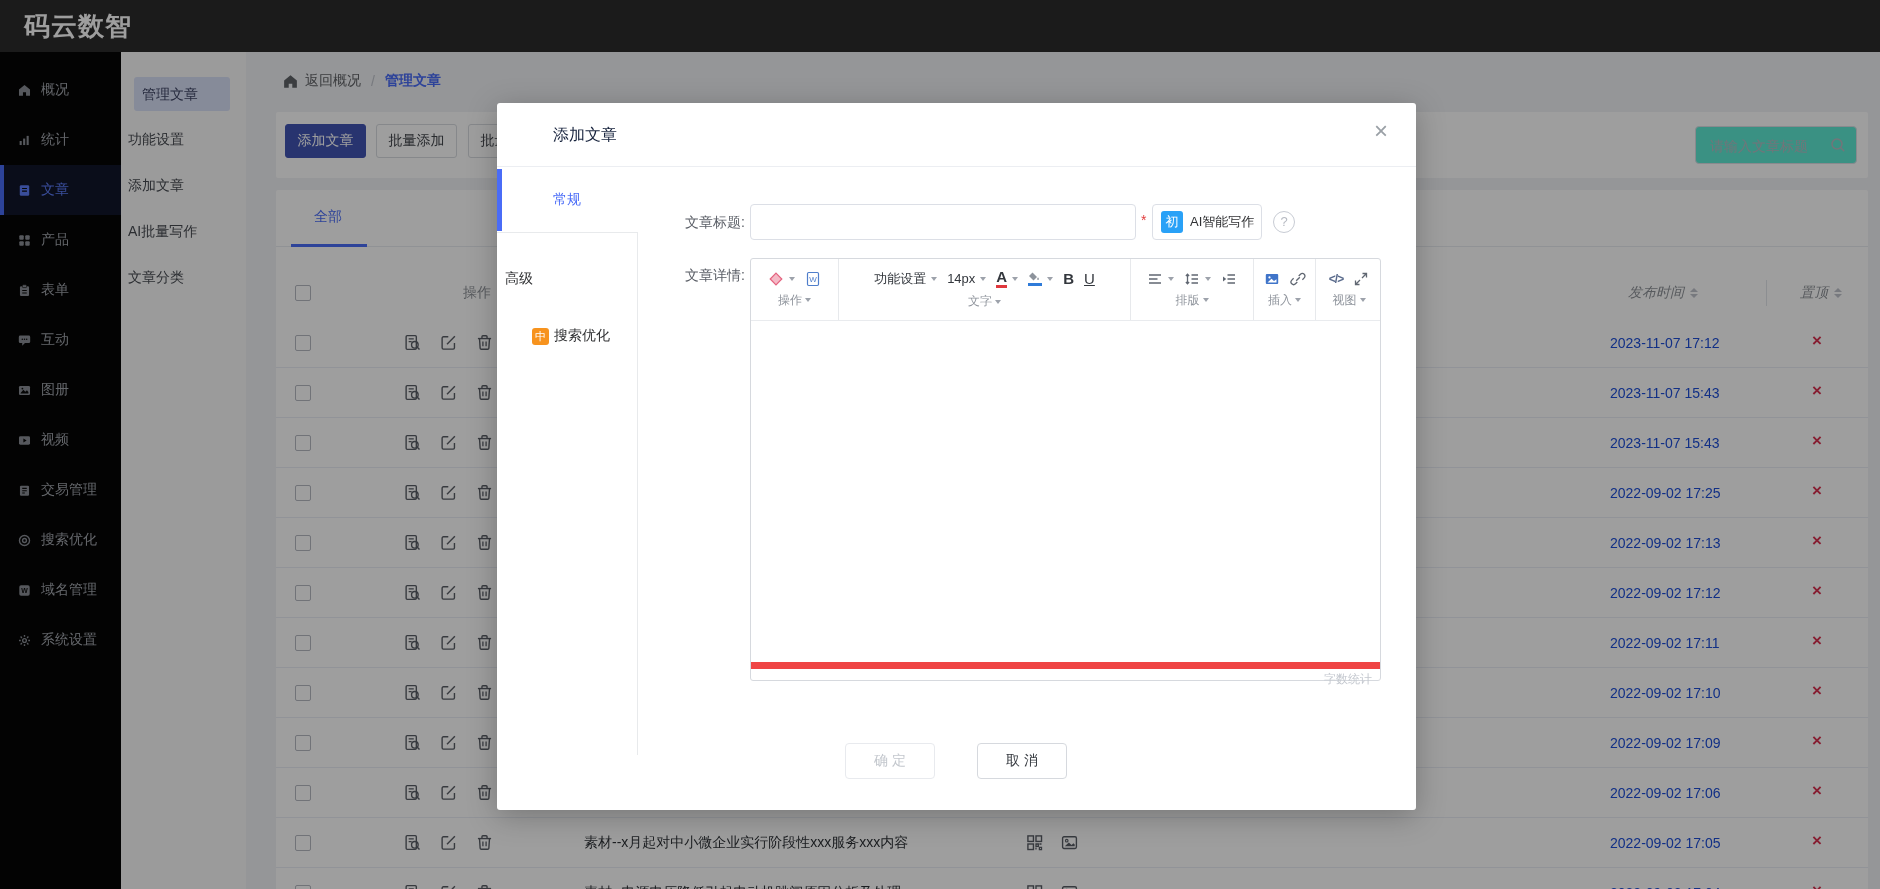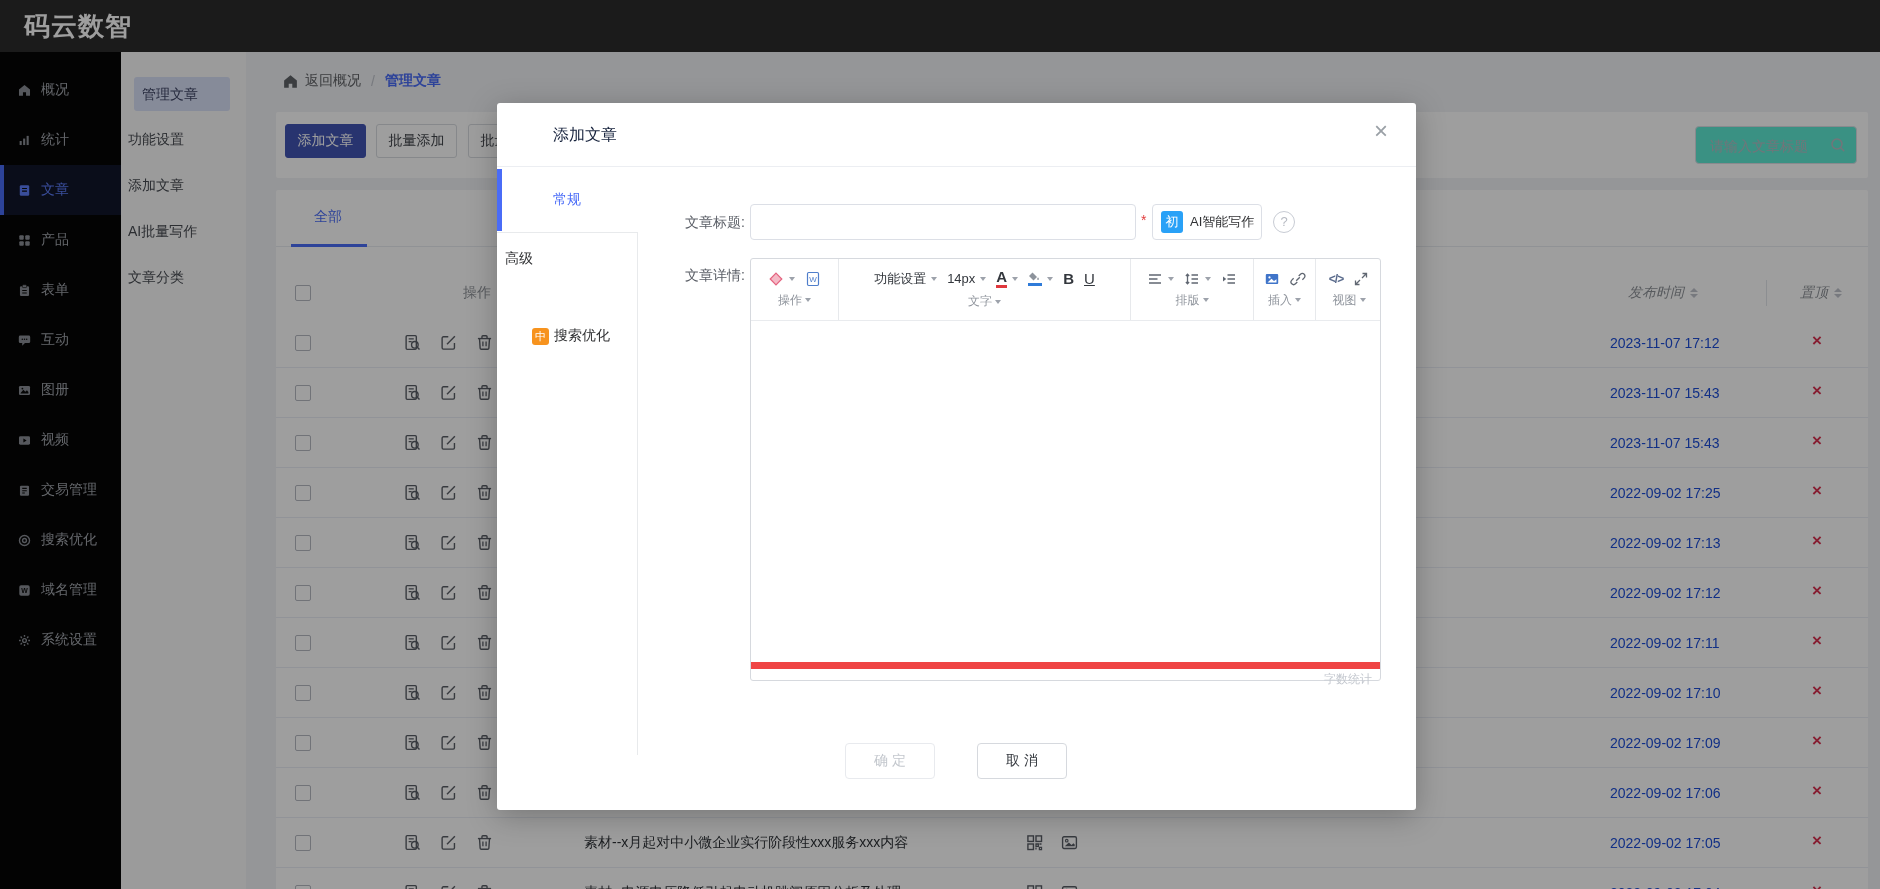--- a/index.html
+++ b/index.html
@@ -888,21 +888,21 @@
 
   <div class="modal">
     <div class="m-head">
       <span class="m-title">添加文章</span>
       <span class="m-close">×</span>
     </div>
     <div id="mtabs">
         <div class="m-tab active" style="top: 66px; height: 62px;">
           <span>常规</span>
         </div>
-        <div class="m-tab" style="top: 128px; height: 56px; padding-left: 8px;">
+        <div class="m-tab" style="top: 148px; height: 56px; padding-left: 8px;">
           <span>高级</span>
         </div>
         <div class="m-tab has-badge" style="top: 210px; height: 46px;">
           <span class="seo-badge">中</span>
           <span>搜索优化</span>
         </div>
       </div>
     <i class="tab-vline"></i>
     <i class="tab-hline"></i>
 

